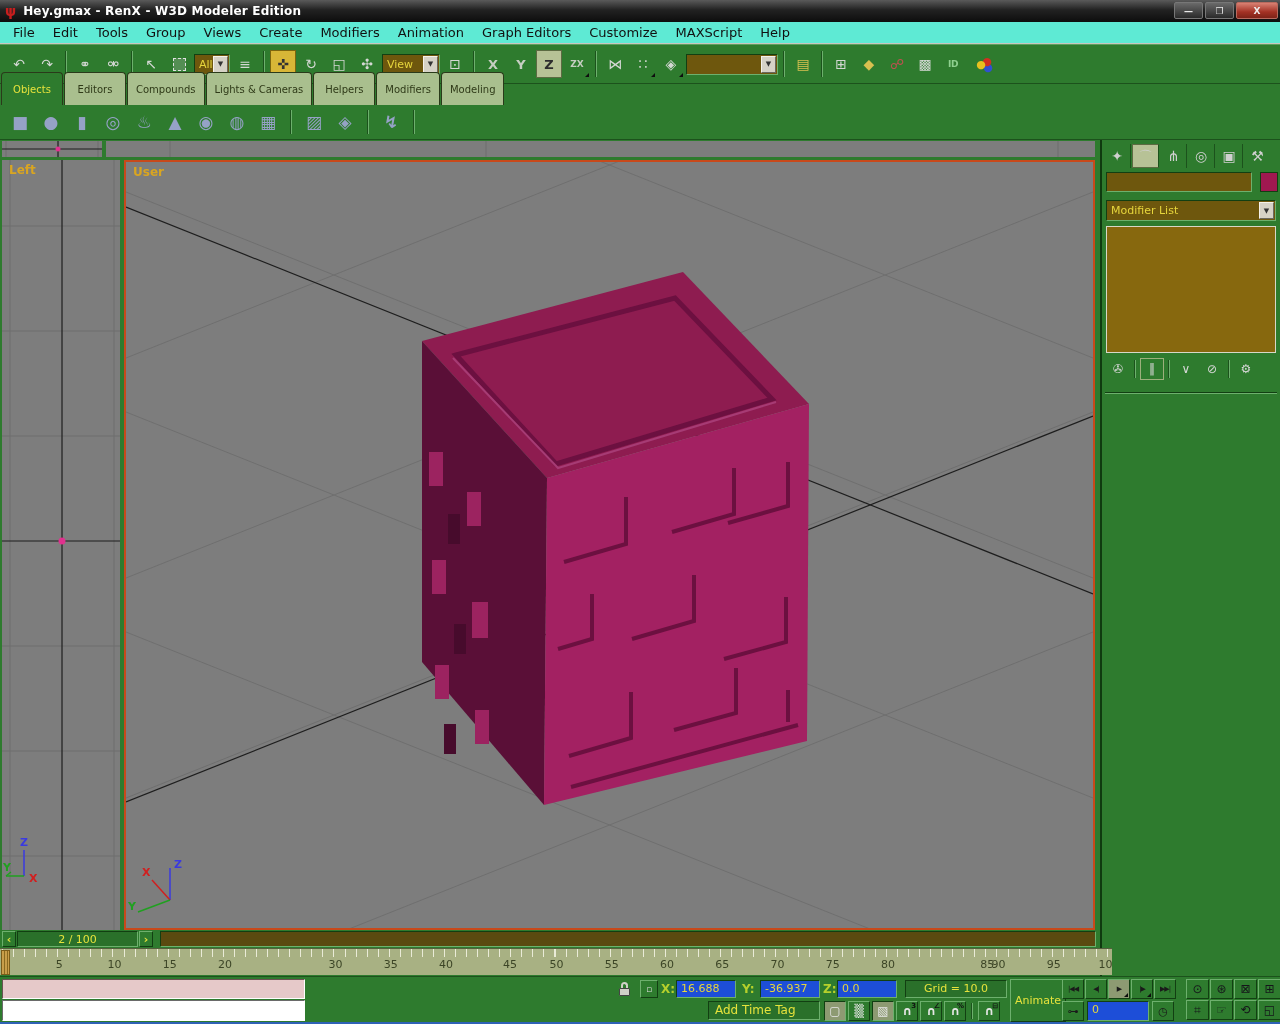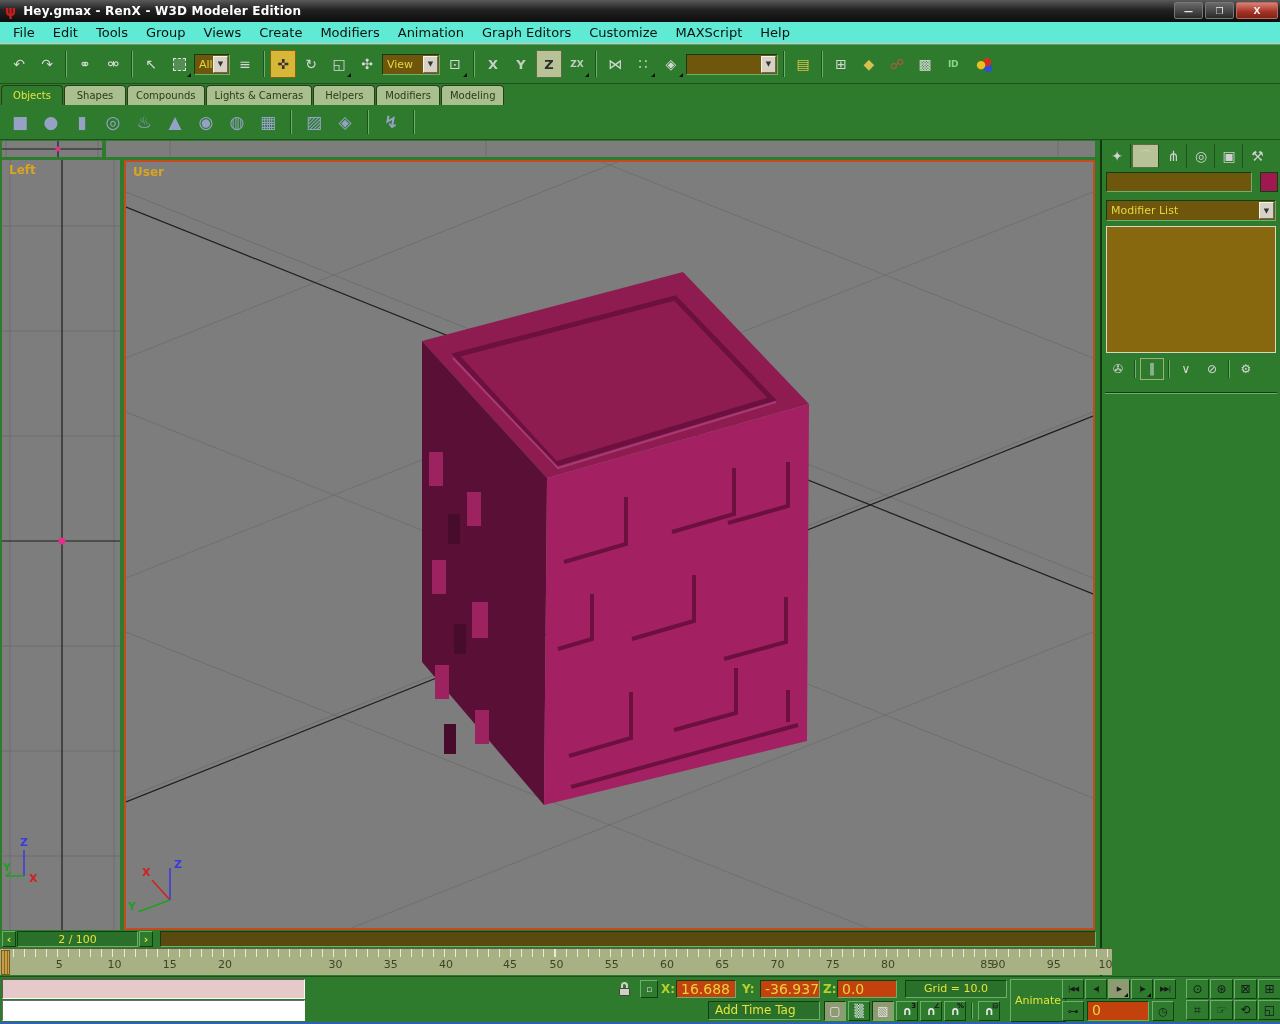--- a/index.html
+++ b/index.html
@@ -57,21 +57,21 @@
   .glyph.magnet{color:#c23326;font-weight:bold;font-size:13px;}
   .tdrop{display:flex;align-items:center;height:21px;background:var(--olive-field);
     border:1px solid;border-color:#123f12 #6db06d #6db06d #123f12;flex:0 0 auto;}
   .tdrop-text{flex:1;color:#e6d53c;font-size:11px;padding:0 4px;white-space:nowrap;overflow:hidden;}
   .tdrop-arrow{width:15px;height:17px;background:#d6d2c6;color:#333;font-size:7px;
     display:flex;align-items:center;justify-content:center;margin-right:1px;
     border:1px solid;border-color:#f5f2ea #6a685e #6a685e #f5f2ea;}
 
   
   #tabbar{position:absolute;left:0;top:84px;width:1280px;height:21px;display:flex;align-items:flex-end;padding-left:1px;}
-  .tab{height:20px;min-width:62px;padding:9px 8px;background:var(--tab-sage);
+  .tab{height:20px;min-width:62px;padding:16px 8px;background:var(--tab-sage);
     border:1px solid #2a3a1a;border-bottom:none;border-radius:4px 4px 0 0;
     font-size:10px;color:#2f3a18;display:flex;align-items:center;justify-content:center;
     margin-right:1px;white-space:nowrap;}
   .tab.active{background:var(--ui-green);color:var(--yellow-text);}
 
   #toolbar-objects{position:absolute;left:0;top:105px;width:1280px;height:35px;
     display:flex;align-items:center;padding-left:8px;gap:7px;border-bottom:1px solid #1c521c;}
   #toolbar-objects .tbtn{width:24px;height:26px;}
   #toolbar-objects .glyph{font-size:17px;color:#95a2c6;}
   #toolbar-objects .tsep{height:24px;}
@@ -138,22 +138,22 @@
     background:repeating-linear-gradient(90deg,rgba(245,245,230,.85) 0 1px,transparent 1px 11.05px);}
   .rnum{position:absolute;top:9px;transform:translateX(-50%);font-size:11px;color:#3c4526;}
   #ruler-thumb{position:absolute;left:1px;top:1px;width:9px;height:25px;background:#c89e4a;
     border:1px solid #7a5c1a;background-image:linear-gradient(90deg,transparent 2px,#8a6a20 2px 3px,transparent 3px 5px,#8a6a20 5px 6px,transparent 6px);}
 
   
   #statusbar{position:absolute;left:0;top:976px;width:1280px;height:46px;background:var(--ui-green);
     border-top:1px solid #1c521c;font-size:12px;}
   .sunken-green{background:#2a702a;border:1px solid;border-color:#123f12 #6db06d #6db06d #123f12;
     color:var(--yellow-text);}
-  .olive-box{background:#c2410c;border:1px solid;border-color:#123f12 #6db06d #6db06d #123f12;
-    color:#e6d53c;font-size:14px;padding-left:4px;line-height:16px;}
+  .olive-box{background:#1d4ed8;border:1px solid;border-color:#123f12 #6db06d #6db06d #123f12;
+    color:#e6d53c;font-size:11px;padding-left:4px;line-height:16px;}
   #listener-pink{position:absolute;left:2px;top:2px;width:303px;height:20px;background:var(--listener-pink);
     border:1px solid;border-color:#6a5252 #fff #fff #6a5252;}
   #listener-white{position:absolute;left:2px;top:23px;width:303px;height:21px;background:#fff;
     border:1px solid;border-color:#6a6a6a #fff #fff #6a6a6a;}
   #selection-field{position:absolute;left:312px;top:3px;width:300px;height:18px;padding-left:6px;line-height:16px;}
   #lock-btn{position:absolute;left:616px;top:3px;width:18px;height:18px;}
   .lock-body{position:absolute;left:3px;top:8px;width:11px;height:8px;background:#d0d0c8;border:1px solid #444;border-radius:1px;}
   .lock-shackle{position:absolute;top:2px;left:5px;width:7px;height:7px;border:2px solid #d0d0c8;border-bottom:none;border-radius:4px 4px 0 0;}
   #abs-btn{position:absolute;left:640px;top:3px;width:18px;height:18px;display:flex;align-items:center;justify-content:center;
     color:#ddd;font-size:9px;background:var(--ui-green);border:1px solid;border-color:#6db06d #123f12 #123f12 #6db06d;}
@@ -314,21 +314,21 @@
       <div class="tbtn">
         <span class="glyph idtext">ID</span>
       </div>
       <div class="tbtn">
         <span class="glyph balls">●</span>
       </div>
     </div>
 
   <div id="tabbar">
       <div class="tab active">Objects</div>
-      <div class="tab">Shapes</div>
+      <div class="tab">Editors</div>
       <div class="tab">Compounds</div>
       <div class="tab">Lights &amp; Cameras</div>
       <div class="tab">Helpers</div>
       <div class="tab">Modifiers</div>
       <div class="tab">Modeling</div>
     </div>
 
   <div id="toolbar-objects">
       <div class="tbtn">
         <span class="glyph">■</span>

